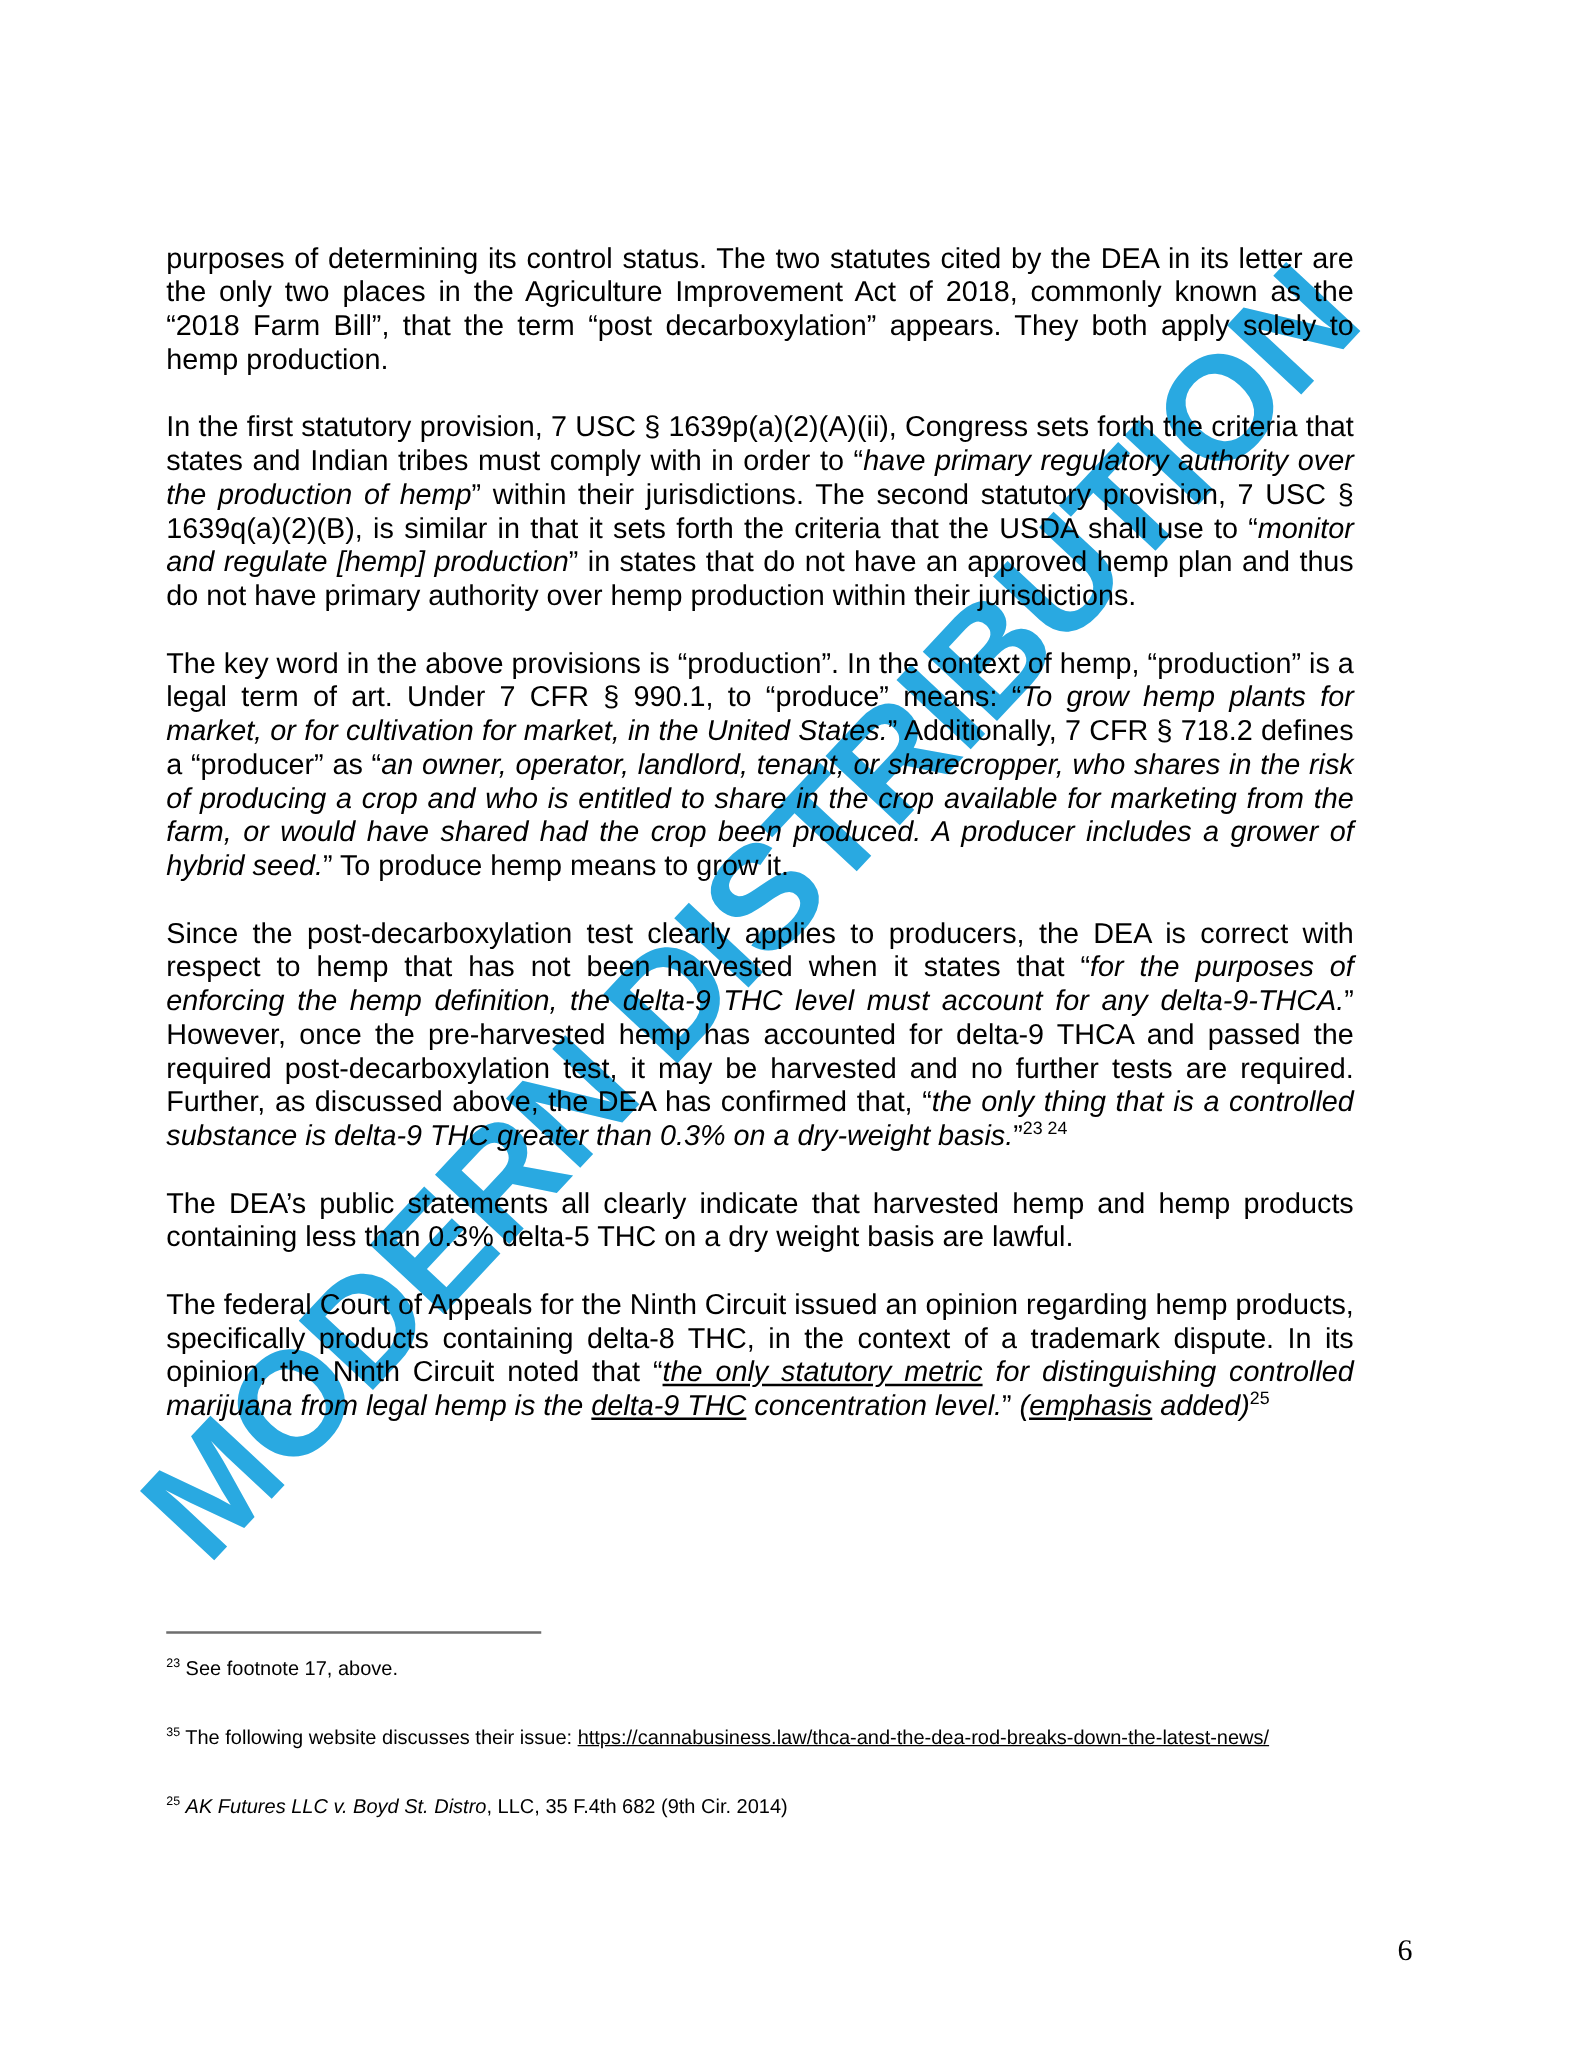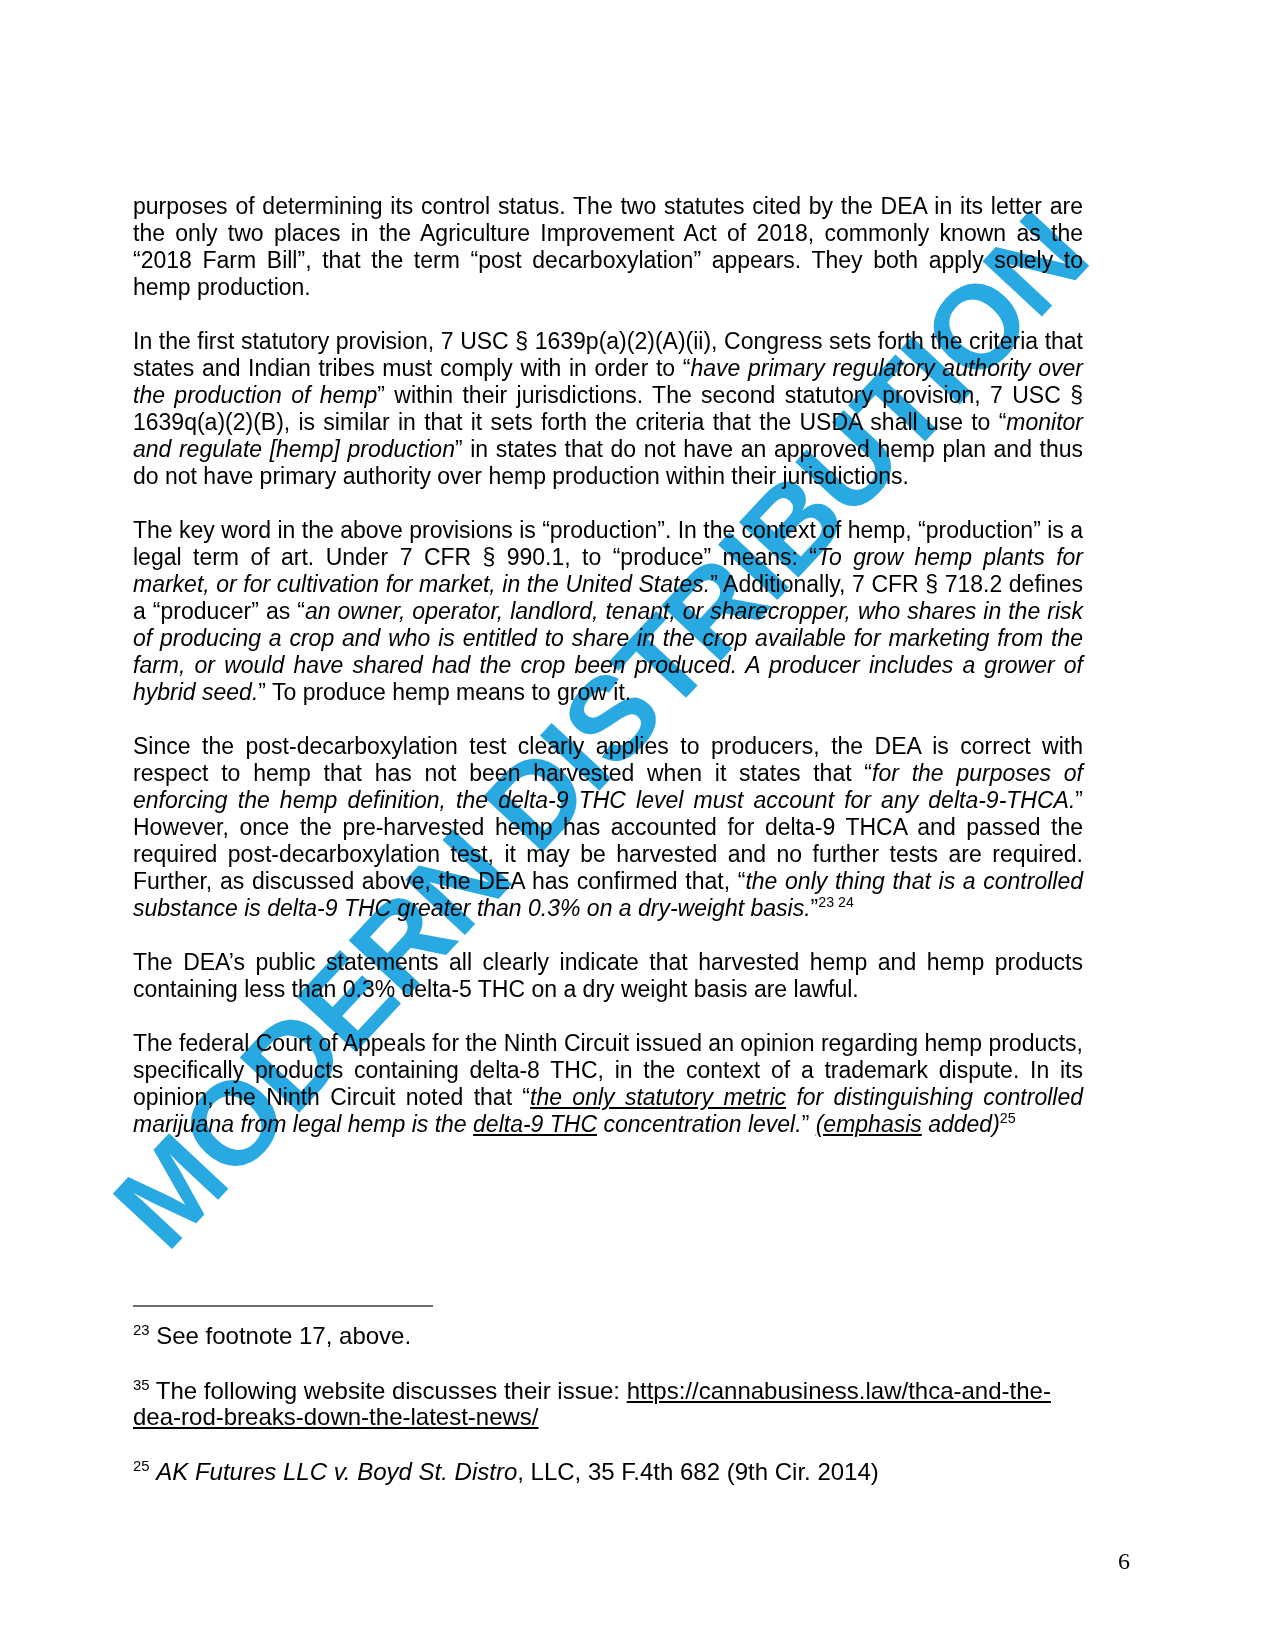--- a/index.html
+++ b/index.html
@@ -44,21 +44,21 @@
     font-size: 0.62em;
     line-height: 0;
     vertical-align: super;
   }
   .footnotes {
     position: absolute;
     left: 133px;
     top: 1305px;
     width: 950px;
     z-index: 2;
-    font-size: 24px;
+    font-size: 16px;
     line-height: 26px;
     text-align: left;
   }
   .fn-rule {
     width: 300px;
     height: 0;
     border-top: 2px solid #6e6e6e;
     margin: 0 0 16px 0;
   }
   .footnote { margin: 0 0 29px 0; }

